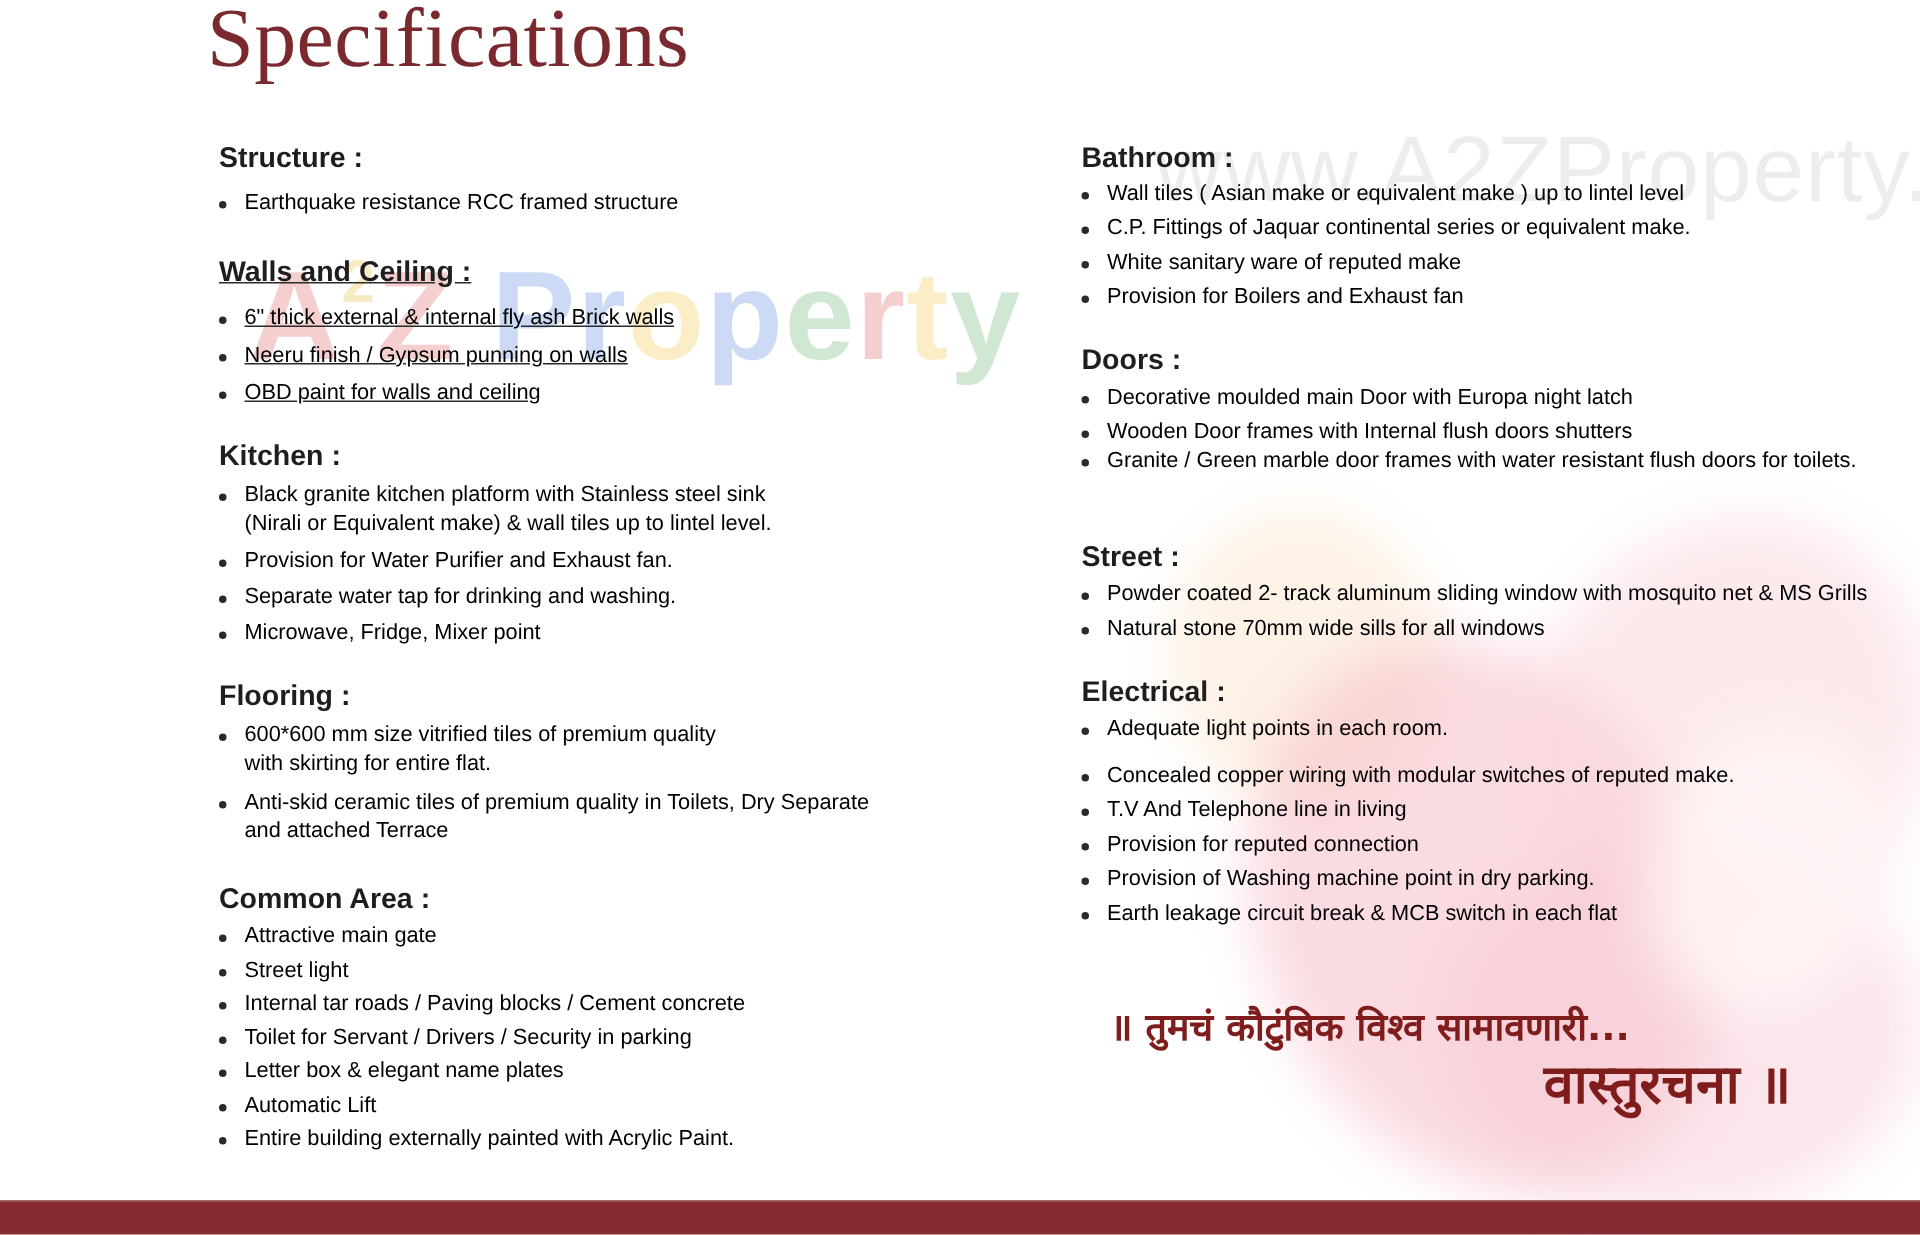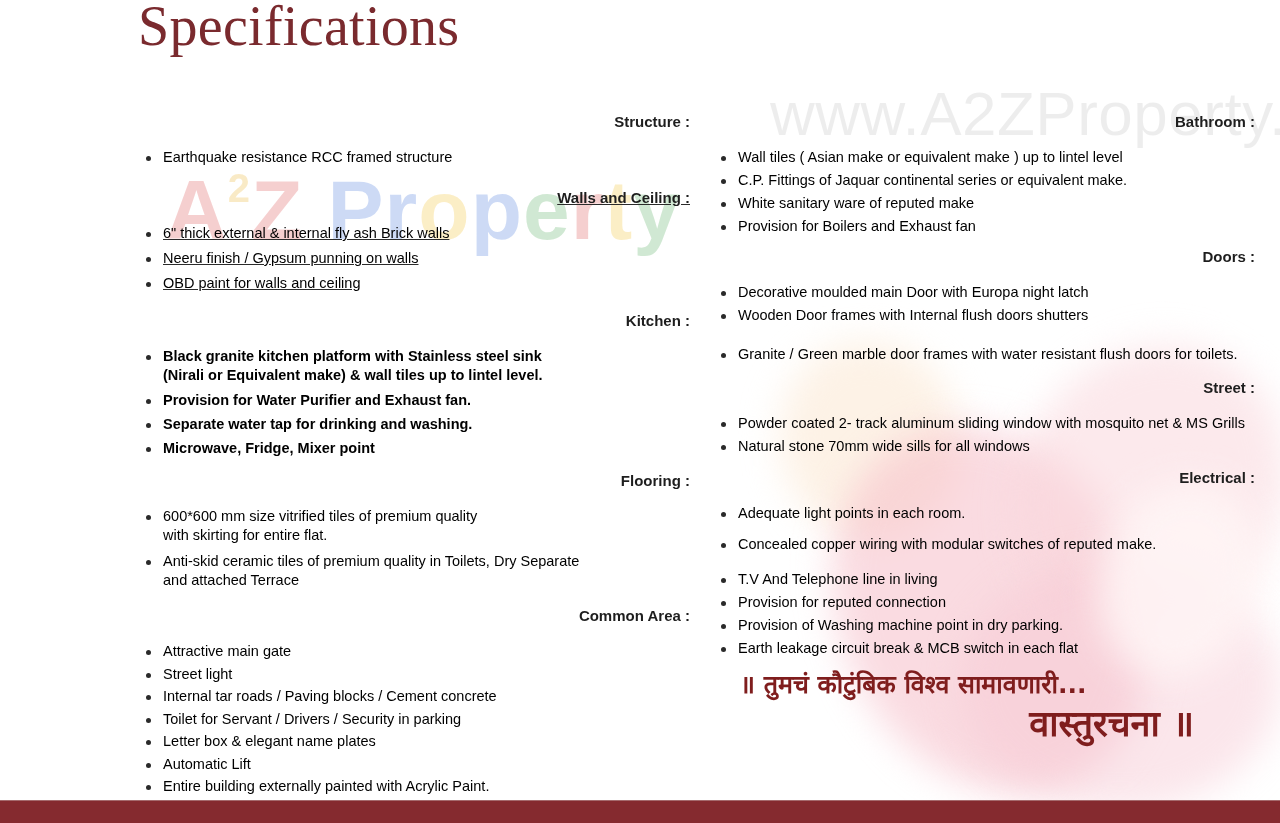--- a/index.html
+++ b/index.html
@@ -93,26 +93,25 @@
   .col {
     position: absolute;
     z-index: 2;
   }
   .col-left  { left: 146px; top: 96px;  width: 560px; }
   .col-right { left: 721px; top: 96px;  width: 550px; }
 
   .section { position: absolute; left: 0; width: 100%; }
 
   .section-title {
-    margin: 16px;
-    font-size: 15px;
+    margin: 0;
+    font-size: 19px;
     font-weight: bold;
     color: #1e1e1e;
     line-height: 20px;
-    text-align: right;
   }
   .item-list {
     list-style: none;
     margin: 0;
     padding: 0;
   }
   .item {
     position: relative;
     padding-left: 17px;
     font-size: 14.5px;
@@ -196,21 +195,21 @@
     <h2 class="section-title">Walls and Ceiling :</h2>
     <ul class="item-list" style="margin-top:11px;">
       <li class="item" style="margin-bottom:6px;">6" thick external &amp; internal fly ash Brick walls</li>
       <li class="item" style="margin-bottom:6px;">Neeru finish / Gypsum punning on walls</li>
       <li class="item">OBD paint for walls and ceiling</li>
     </ul>
   </div>
 
   <div class="section" style="top:199px;">
     <h2 class="section-title">Kitchen :</h2>
-    <ul class="item-list" style="margin-top:6px;font-weight:bold;">
+    <ul class="item-list" style="margin-top:6px;">
       <li class="item" style="margin-bottom:6px;">Black granite kitchen platform with Stainless steel sink
 (Nirali or Equivalent make) &amp; wall tiles up to lintel level.</li>
       <li class="item" style="margin-bottom:5px;">Provision for Water Purifier and Exhaust fan.</li>
       <li class="item" style="margin-bottom:5px;">Separate water tap for drinking and washing.</li>
       <li class="item">Microwave, Fridge, Mixer point</li>
     </ul>
   </div>
 
   <div class="section" style="top:359px;">
     <h2 class="section-title">Flooring :</h2>
@@ -245,38 +244,38 @@
       <li class="item" style="margin-bottom:4px;">C.P. Fittings of Jaquar continental series or equivalent make.</li>
       <li class="item" style="margin-bottom:4px;">White sanitary ware of reputed make</li>
       <li class="item">Provision for Boilers and Exhaust fan</li>
     </ul>
   </div>
 
   <div class="section" style="top:135px;">
     <h2 class="section-title">Doors :</h2>
     <ul class="item-list" style="margin-top:5px;">
       <li class="item" style="margin-bottom:4px;">Decorative moulded main Door with Europa night latch</li>
-      <li class="item" style="margin-bottom:20px;">Wooden Door frames with Internal flush doors shutters</li>
+      <li class="item" style="margin-bottom:0;">Wooden Door frames with Internal flush doors shutters</li>
       <li class="item">Granite / Green marble door frames with water resistant flush doors for toilets.</li>
     </ul>
   </div>
 
   <div class="section" style="top:266px;">
     <h2 class="section-title">Street :</h2>
     <ul class="item-list" style="margin-top:5px;">
       <li class="item" style="margin-bottom:4px;">Powder coated 2- track aluminum sliding window with mosquito net &amp; MS Grills</li>
       <li class="item">Natural stone 70mm wide sills for all windows</li>
     </ul>
   </div>
 
   <div class="section" style="top:356px;">
     <h2 class="section-title">Electrical :</h2>
     <ul class="item-list" style="margin-top:5px;">
       <li class="item" style="margin-bottom:12px;">Adequate light points in each room.</li>
-      <li class="item" style="margin-bottom:16px;">Concealed copper wiring with modular switches of reputed make.</li>
+      <li class="item" style="margin-bottom:4px;">Concealed copper wiring with modular switches of reputed make.</li>
       <li class="item" style="margin-bottom:4px;">T.V And Telephone line in living</li>
       <li class="item" style="margin-bottom:4px;">Provision for reputed connection</li>
       <li class="item" style="margin-bottom:4px;">Provision of Washing machine point in dry parking.</li>
       <li class="item">Earth leakage circuit break &amp; MCB switch in each flat</li>
     </ul>
   </div>
 </div>
 
 <div class="tagline">
   <div class="tagline-line1">॥ तुमचं कौटुंबिक विश्व सामावणारी...</div>

